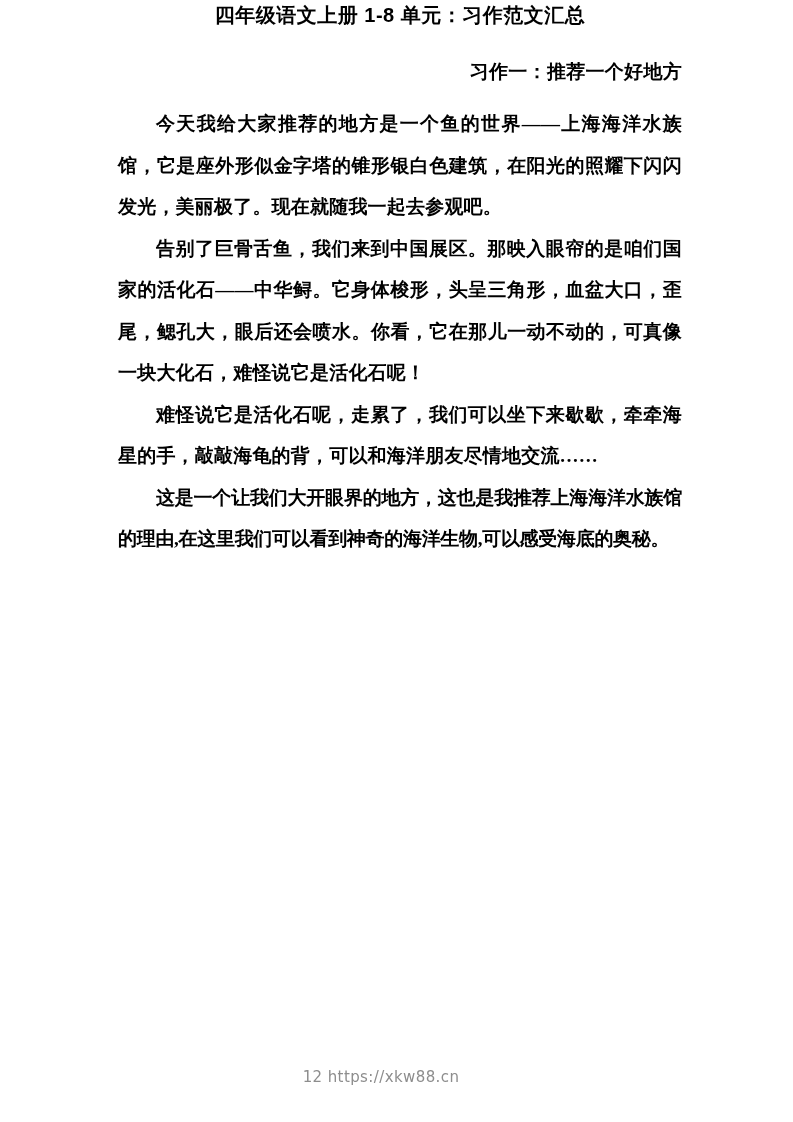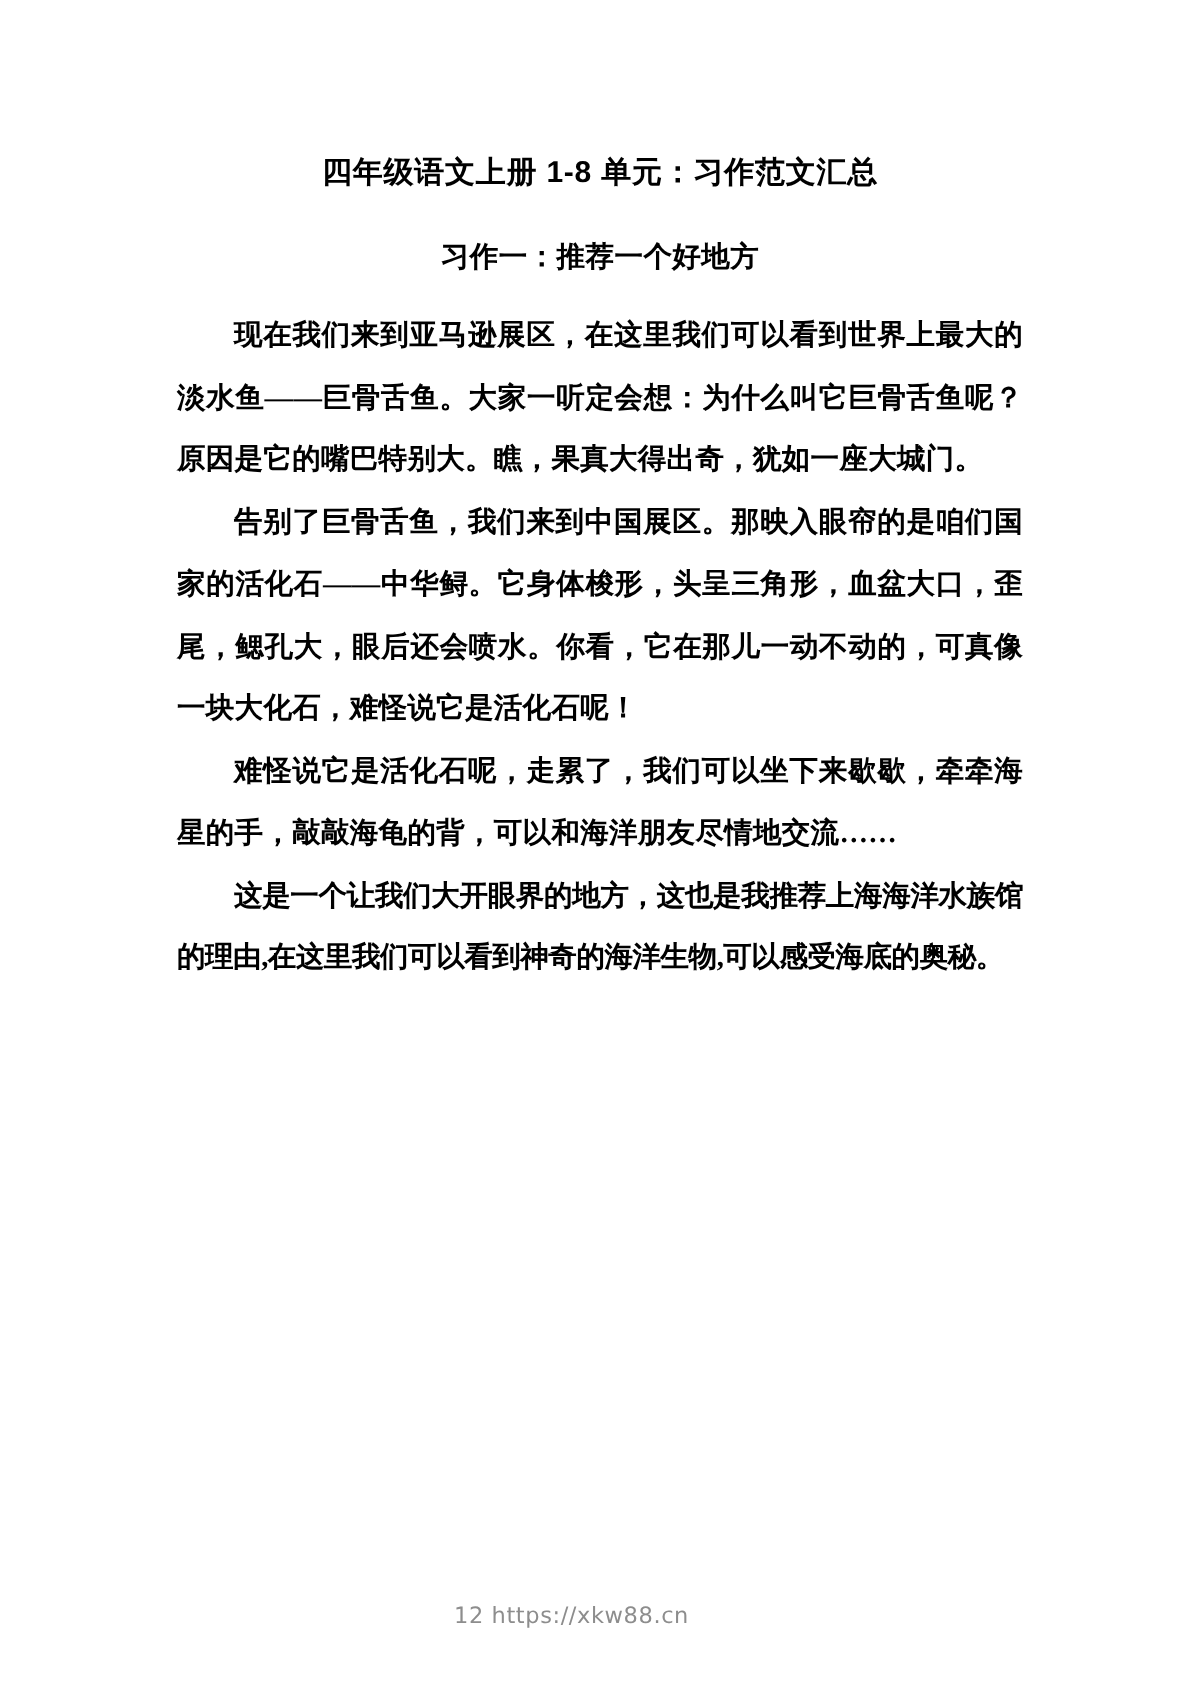--- a/index.html
+++ b/index.html
@@ -34,30 +34,29 @@
   }
 
   
   .doc-title {
     font-size: 20px;
     font-weight: bold;
     line-height: 30px;
     text-align: center;
     letter-spacing: 0.5px;
     margin: 0;
-    padding-top: 100px;
     font-family: "Liberation Sans", "DejaVu Sans", sans-serif;
   }
 
   
   .assignment-heading {
     font-size: 19px;
     font-weight: bold;
     line-height: 30px;
-    text-align: center;
+    text-align: right;
     margin: 0;
     padding-top: 27px;
     letter-spacing: 0.3px;
   }
 
   
   .essay-subtitle {
     font-size: 19px;
     font-weight: bold;
     line-height: 30px;
@@ -108,21 +107,21 @@
 
 <div class="page">
   <div class="content">
 
     <h1 class="doc-title">四年级语文上册 1-8 单元：习作范文汇总</h1>
 
     <h2 class="assignment-heading">习作一：推荐一个好地方</h2>
 
 
     <div class="body-block">
-      <p class="para">现在我们来到亚马逊展区，在这里我们可以看到世界上最大的淡水鱼——巨骨舌鱼。大家一听定会想：为什么叫它巨骨舌鱼呢？原因是它的嘴巴特别大。瞧，果真大得出奇，犹如一座大城门。</p>
+      <p class="para">今天我给大家推荐的地方是一个鱼的世界——上海海洋水族馆，它是座外形似金字塔的锥形银白色建筑，在阳光的照耀下闪闪发光，美丽极了。现在就随我一起去参观吧。</p>
       <p class="para">告别了巨骨舌鱼，我们来到中国展区。那映入眼帘的是咱们国家的活化石——中华鲟。它身体梭形，头呈三角形，血盆大口，歪尾，鳃孔大，眼后还会喷水。你看，它在那儿一动不动的，可真像一块大化石，难怪说它是活化石呢！</p>
       <p class="para">难怪说它是活化石呢，走累了，我们可以坐下来歇歇，牵牵海星的手，敲敲海龟的背，可以和海洋朋友尽情地交流……</p>
       <p class="para tight">这是一个让我们大开眼界的地方，这也是我推荐上海海洋水族馆的理由,在这里我们可以看到神奇的海洋生物,可以感受海底的奥秘。</p>
     </div>
 
   </div>
 
   <div class="watermark">12 https://xkw88.cn</div>
 </div>
 

